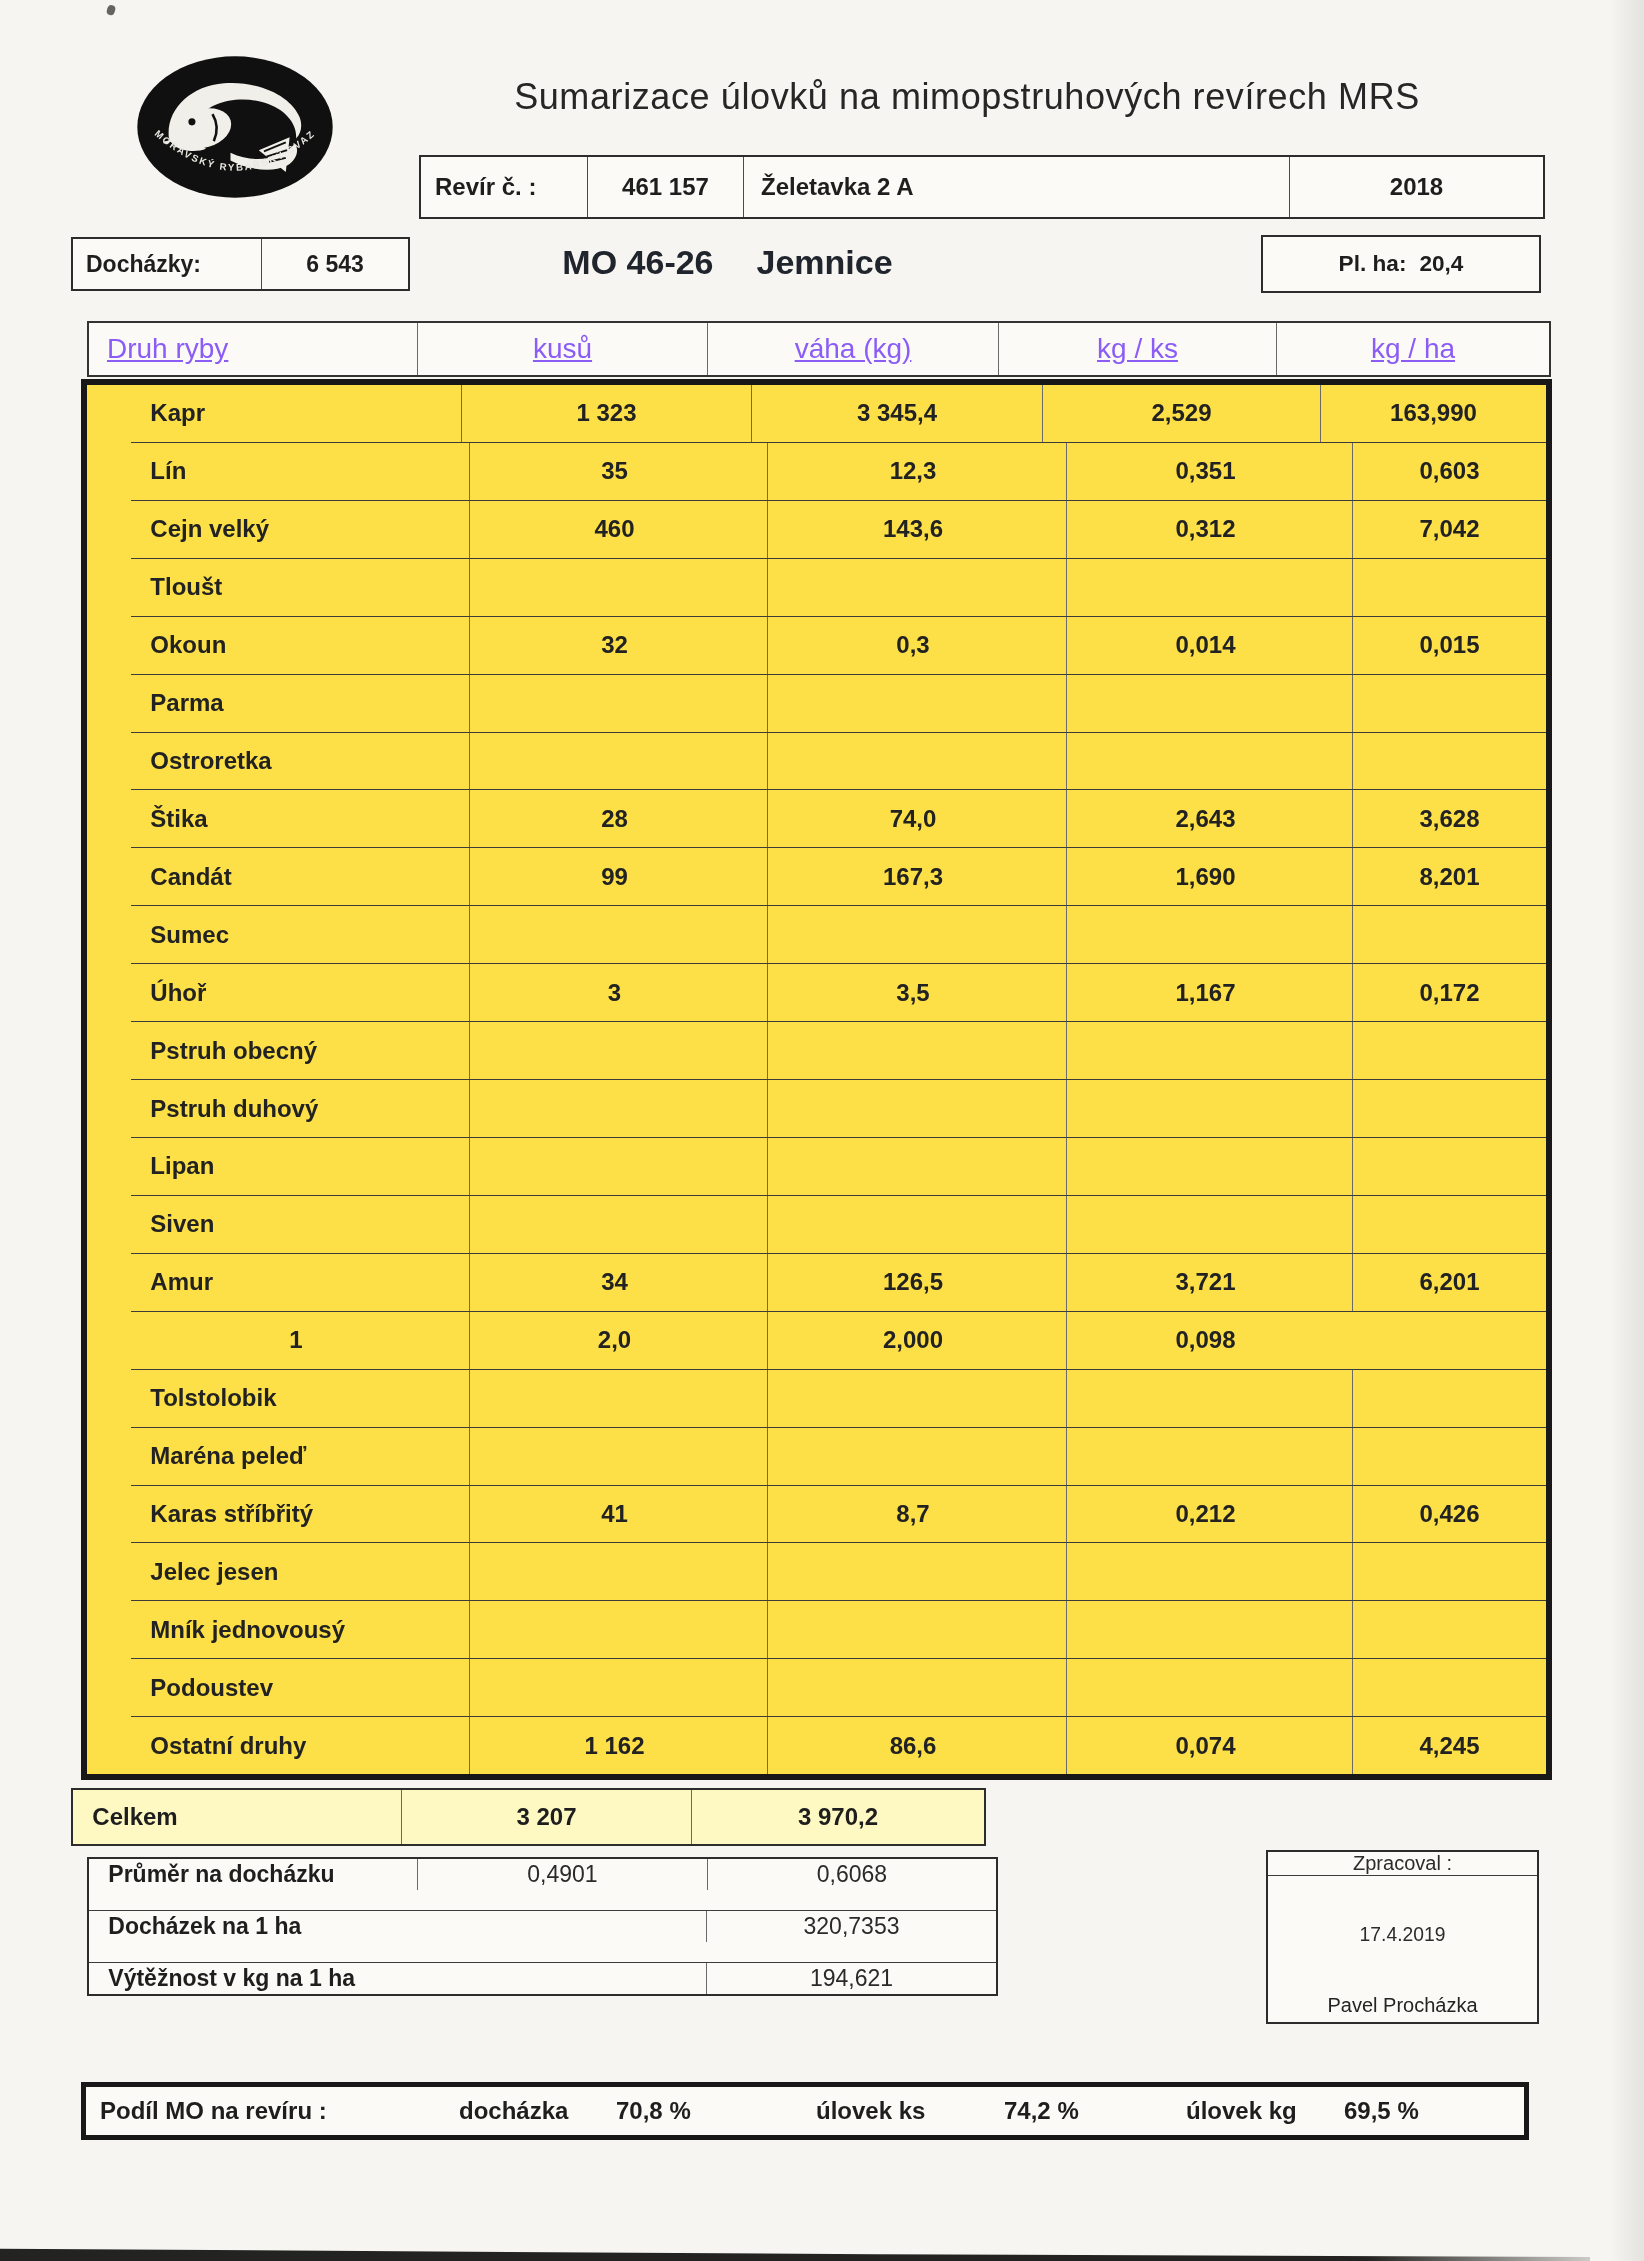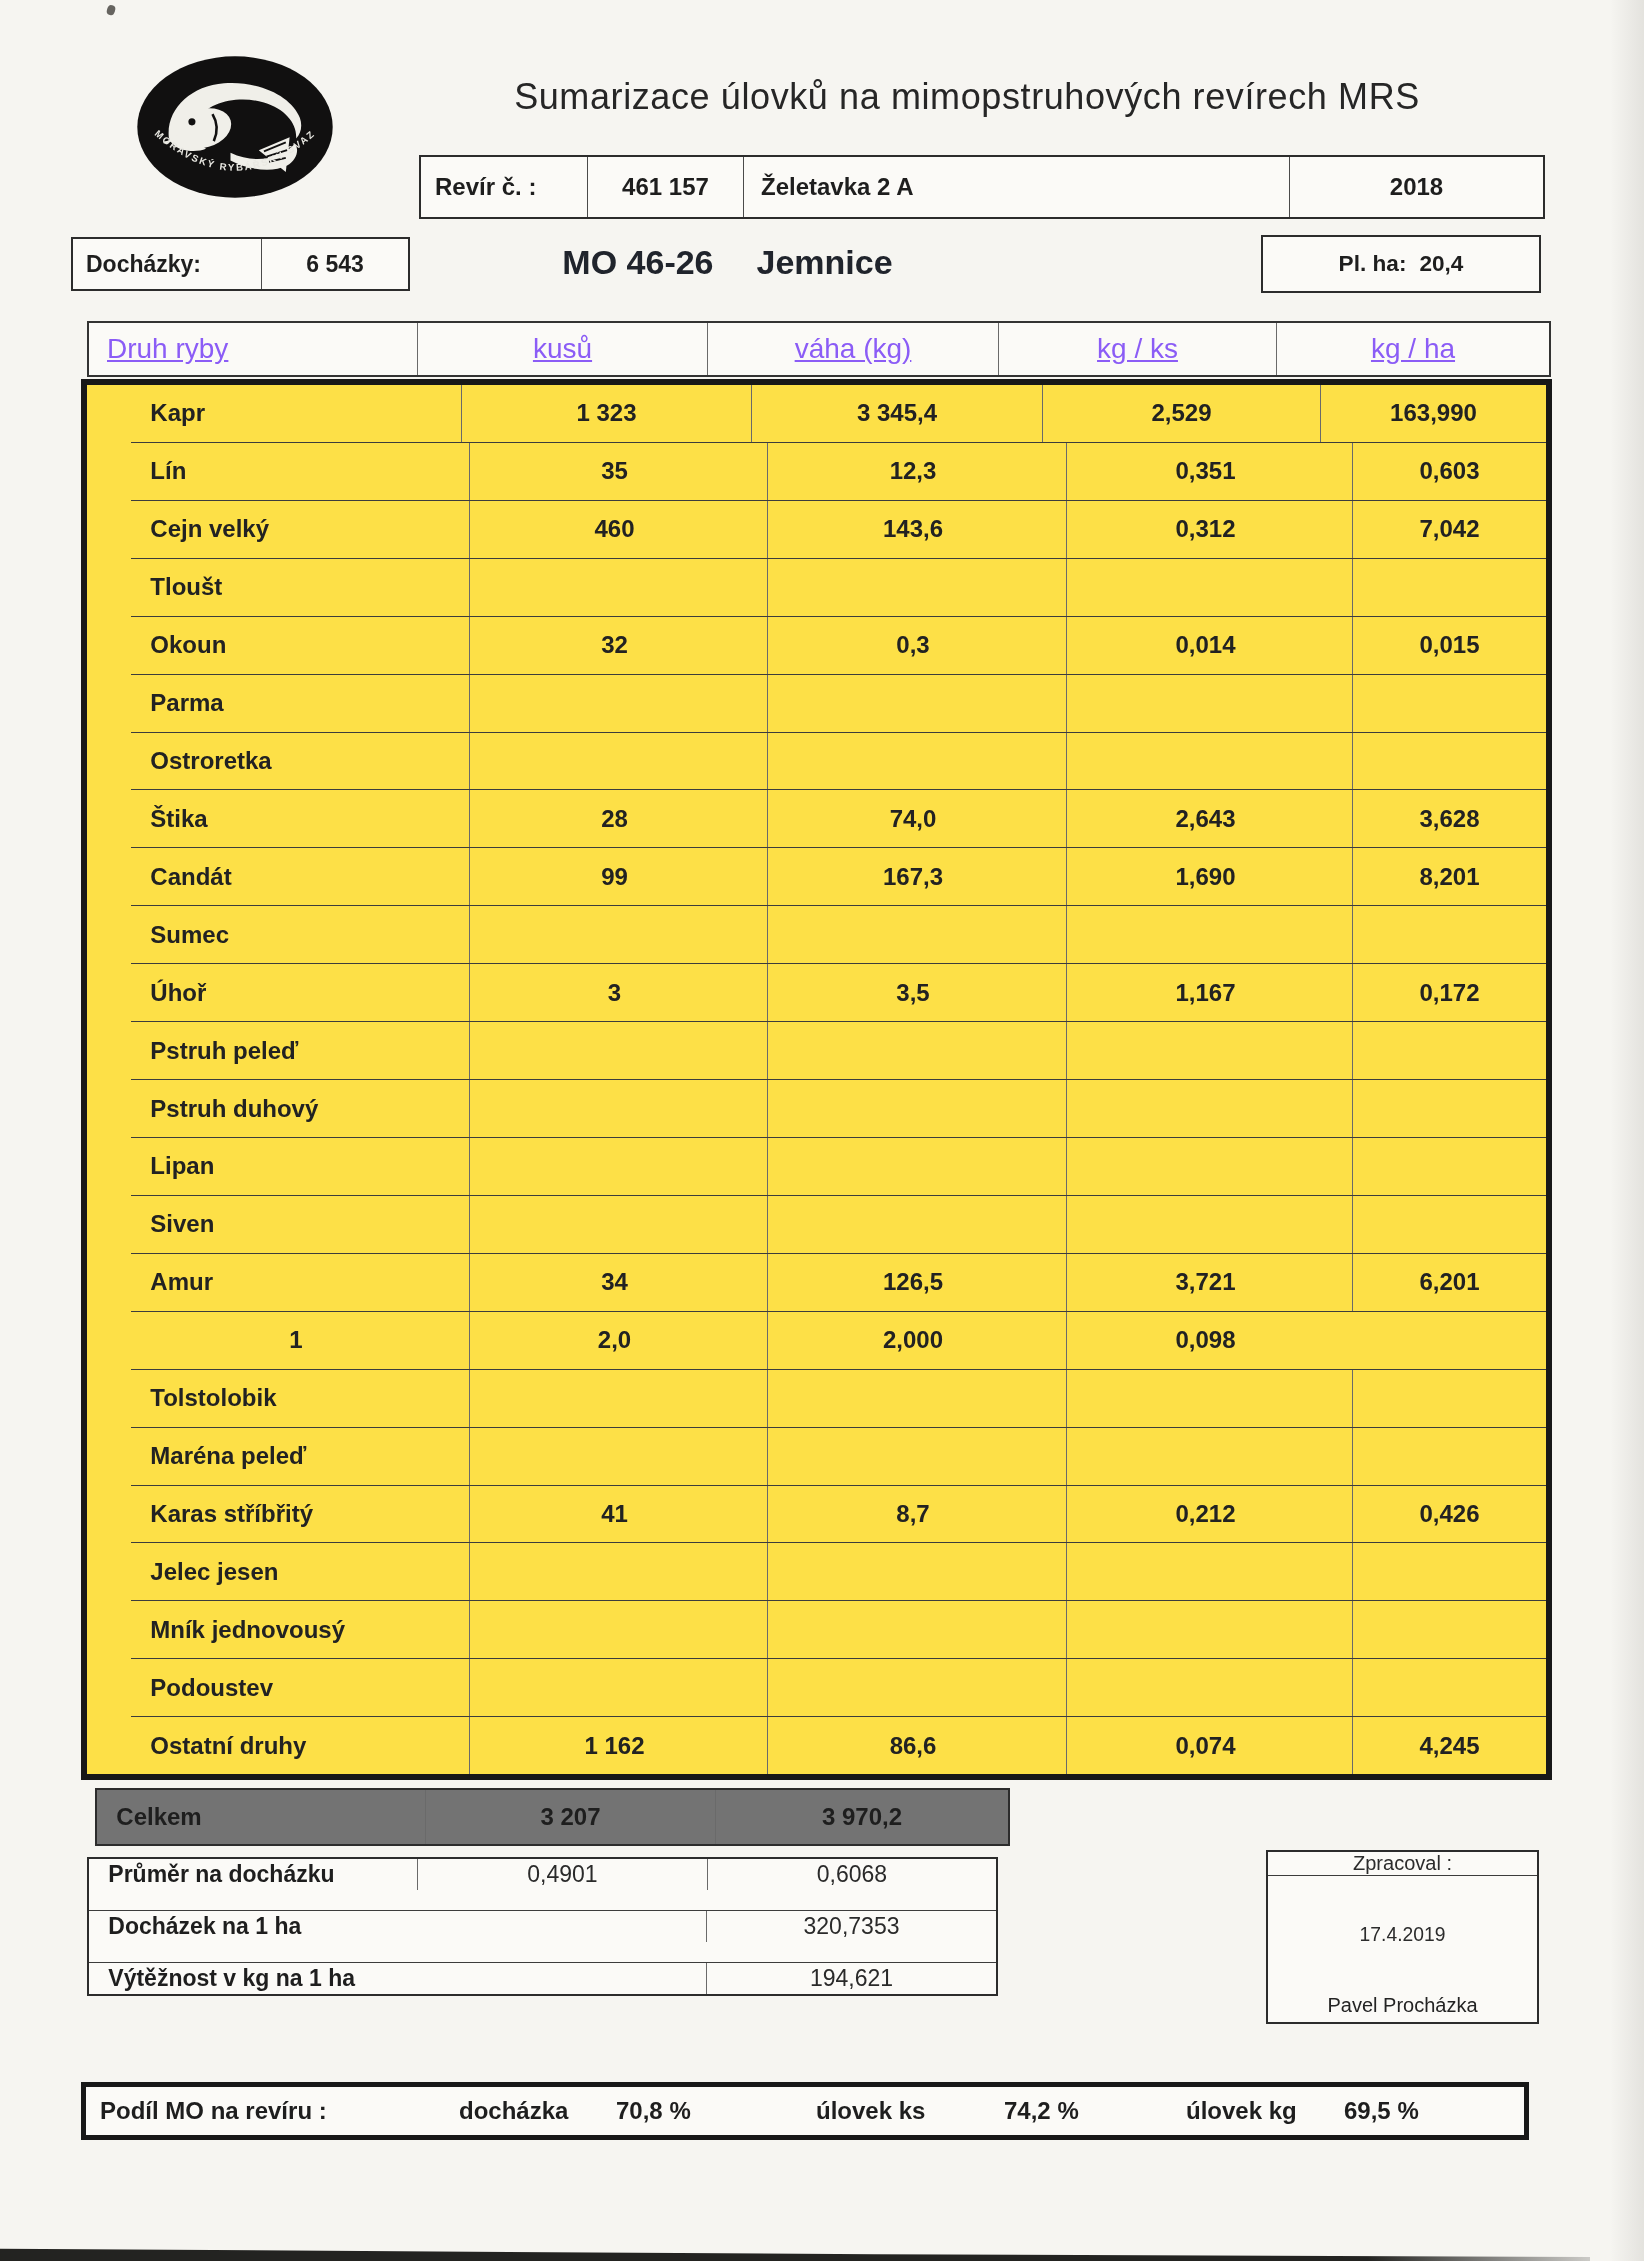--- a/index.html
+++ b/index.html
@@ -54,22 +54,22 @@
   .mtable{position:absolute;left:81px;top:379px;width:1471px;height:1401px;
     border:6.4px solid #181818;background:#fde047;display:flex;flex-direction:column;box-sizing:border-box;padding-left:44px;}
   .mrow{flex:1;display:grid;grid-template-columns:330px 290px 291px 278px 1fr;}
   .mrow + .mrow{border-top:1.9px solid #3c3c3c;gap:8px;}
   .mcell{display:flex;align-items:center;justify-content:center;
     font-weight:bold;font-size:24px;color:#222;}
   .mcell + .mcell{border-left:1.3px solid #6a6a6a;}
   .mcell.species{justify-content:flex-start;padding-left:19.3px;}
 
   
-  .celkem-box{position:absolute;left:95px;top:1788px;width:911px;height:54px;
-    border:2.6px solid #2c2c2c;background:#737373;display:grid;
+  .celkem-box{position:absolute;left:71px;top:1788px;width:911px;height:54px;
+    border:2.6px solid #2c2c2c;background:#fef9c3;display:grid;
     grid-template-columns:328px 290px 1fr;}
   .celkem-box .cc{display:flex;align-items:center;justify-content:center;
     font-weight:bold;font-size:24px;}
   .celkem-box .cc:first-child{justify-content:flex-start;padding-left:19.3px;}
   .celkem-box .cc + .cc{border-left:1.3px solid #6a6a6a;}
 
   
   .summary-box{position:absolute;left:87px;top:1857px;width:911px;height:139px;
     border:2.6px solid #2c2c2c;background:#fbfaf7;display:flex;flex-direction:column;box-sizing:border-box;gap:20px;}
   .srow{flex:1;display:grid;}
@@ -244,21 +244,21 @@
 
   <div class="mrow">
     <div class="mcell species">Úhoř</div>
     <div class="mcell">3</div>
     <div class="mcell">3,5</div>
     <div class="mcell">1,167</div>
     <div class="mcell">0,172</div>
   </div>
 
   <div class="mrow">
-    <div class="mcell species">Pstruh peleď</div>
+    <div class="mcell species">Pstruh obecný</div>
     <div class="mcell"></div>
     <div class="mcell"></div>
     <div class="mcell"></div>
     <div class="mcell"></div>
   </div>
 
   <div class="mrow">
     <div class="mcell species">Pstruh duhový</div>
     <div class="mcell"></div>
     <div class="mcell"></div>

